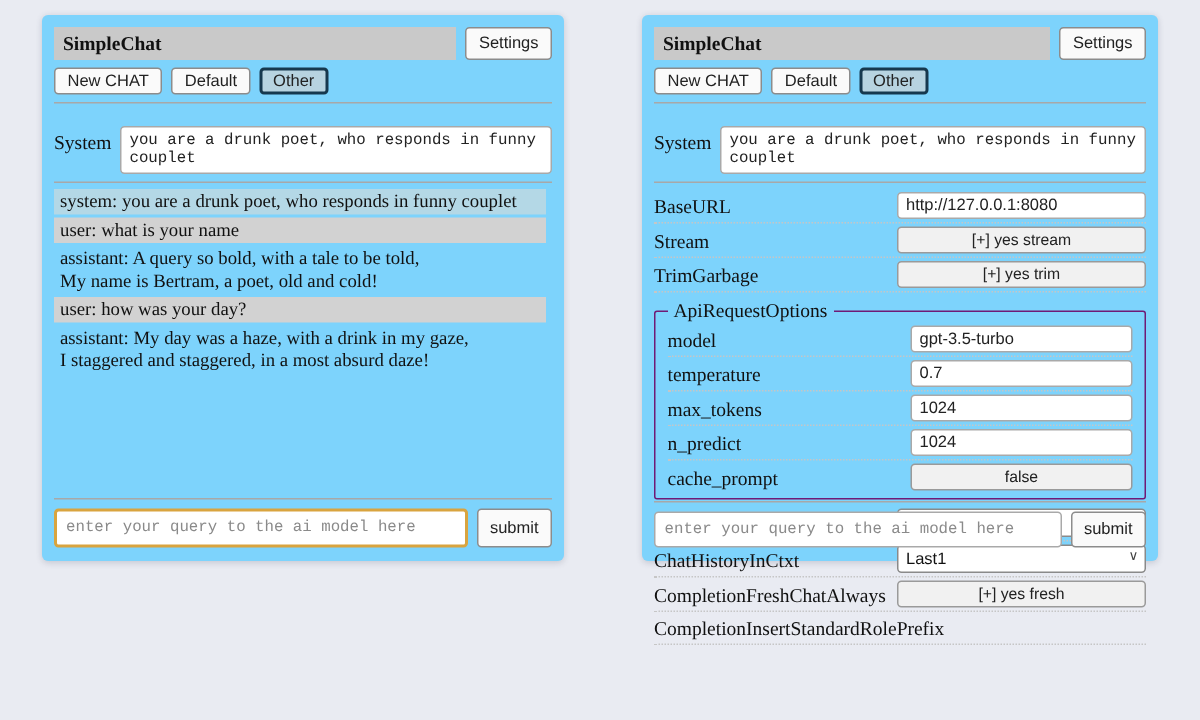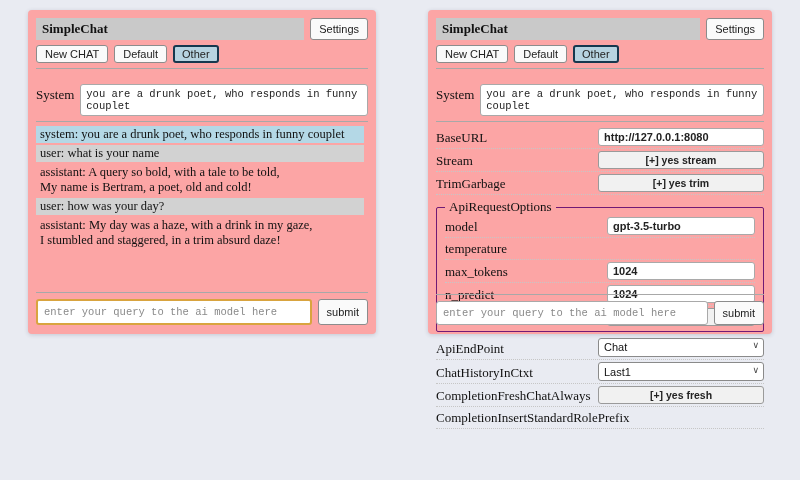--- a/index.html
+++ b/index.html
@@ -2,21 +2,21 @@
 <html style="--title-bar-bg: #c9c9c9; --system-message-bg: #b4d8e6; --user-message-bg: #d2d2d2; --selected-session-bg: #b7d3e0; --selected-session-border: #16384e; --query-highlight-border: #d9a43f;"><head>
 <meta charset="utf-8">
 <style>
   html,body { margin:0; padding:0; }
   body {
     width:800px; height:480px; position:relative; overflow:hidden;
     background:#e9ebf2;
     font-family:"Liberation Serif", serif;
   }
   .panel {
-    position:absolute; top:10px; height:324px; background:#fca5a5;
+    position:absolute; top:10px; height:364px; background:#7dd3fc;
     border-radius:4px; box-shadow:0 1px 4px rgba(60,64,90,.20);
     padding:8px; box-sizing:border-box;
   }
   #panel-left  { left:28px;  width:348px; }
   #panel-right { left:428px; width:344px; }
 
   .hdr { display:flex; align-items:stretch; gap:6px; }
   .titlebar {
     flex:1; background:var(--title-bar-bg,#c9c9c9); color:#111;
     font-weight:bold; font-size:13px; padding:3px 6px; box-sizing:border-box;
@@ -49,21 +49,21 @@
   }
   .msg-system { background:var(--system-message-bg,#b4d8e6); }
   .msg-user   { background:var(--user-message-bg,#d2d2d2); }
 
   .settings { margin-top:1px; }
   .srow {
     display:flex; align-items:flex-end; justify-content:space-between;
     padding:2px 0; min-height:17px; border-bottom:1px dotted #c6c6c6;
   }
   .srow .lbl { font-size:13px; color:#111; }
-  .ctl { width:166px; box-sizing:border-box;font-weight:bold; }
+  .ctl { width:166px; box-sizing:border-box; }
   input.ctl {
     font-family:"Liberation Sans", sans-serif; font-size:11px; color:#222;
     border:1px solid #a9a9a9; border-radius:3px; padding:1px 5px; height:18px;
   }
   input.ctl::placeholder { color:#9a9a9a; }
   button.ctl {
     font-size:10.5px; background:#f1f1f1; border:1px solid #9a9a9a;
     border-radius:3px; height:18px; padding:1px 0; color:#222;
   }
   .selwrap { position:relative; width:166px; }
@@ -119,21 +119,21 @@
 
   <hr>
 
   <div class="messages">
     <div class="msg msg-system">system: you are a drunk poet, who responds in funny couplet</div>
     <div class="msg msg-user">user: what is your name</div>
     <div class="msg msg-assistant">assistant: A query so bold, with a tale to be told,
 My name is Bertram, a poet, old and cold!</div>
     <div class="msg msg-user">user: how was your day?</div>
     <div class="msg msg-assistant">assistant: My day was a haze, with a drink in my gaze,
-I stumbled and staggered, in a trim absurd daze!</div>
+I staggered and staggered, in a most absurd daze!</div>
   </div>
 
   <div class="bottombar">
     <hr>
     <div class="qrow">
       <input type="text" placeholder="enter your query to the ai model here" style="">
       <button class="btn submit-btn">submit</button>
     </div>
   </div>
 </div>
@@ -180,20 +180,21 @@
     <fieldset class="aro">
       <legend>ApiRequestOptions</legend>
 
       <div class="srow">
         <span class="lbl">model</span>
         <input class="ctl" type="text" value="gpt-3.5-turbo" style="">
       </div>
 
       <div class="srow">
         <span class="lbl">temperature</span>
+        <input class="ctl" type="text" value="0.7" style="">
       </div>
 
       <div class="srow">
         <span class="lbl">max_tokens</span>
         <input class="ctl" type="text" value="1024" style="">
       </div>
 
       <div class="srow">
         <span class="lbl">n_predict</span>
         <input class="ctl" type="text" value="1024" style="">

